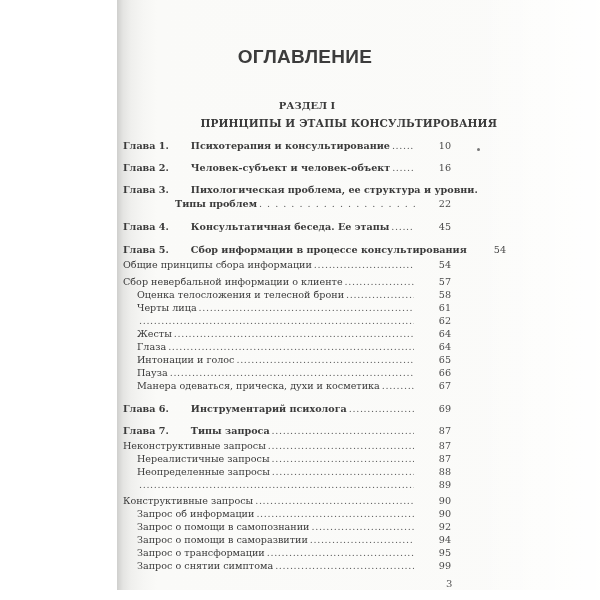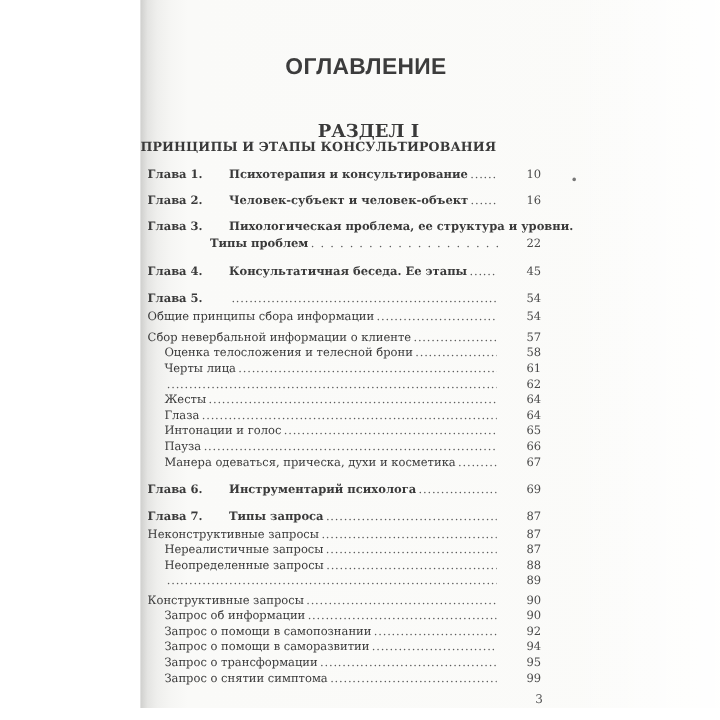--- a/index.html
+++ b/index.html
@@ -21,25 +21,25 @@
   .title {
     position: absolute; left: 0; width: 600px; top: 46px;
     text-align: center;
     font-family: Liberation Sans, sans-serif;
     font-weight: bold; font-size: 19px; letter-spacing: 0.3px;
     color: #3c3c3c;
     padding-left: 10px; box-sizing: border-box;
   }
   .section-label {
     position: absolute; left: 117px; width: 380px; top: 100px;
-    text-align: center; font-weight: bold; font-size: 15px; color: #3a3a3a;
+    text-align: center; font-weight: bold; font-size: 10px; color: #3a3a3a;
   }
   .section-title {
     position: absolute; left: 117px; width: 380px; top: 117px;
-    text-align: left; font-weight: bold; font-size: 10.5px; color: #3a3a3a;
+    text-align: right; font-weight: bold; font-size: 10.5px; color: #3a3a3a;
     letter-spacing: 0.1px;
   }
   .toc {
     position: absolute; left: 123px; top: 0; width: 328px;
   }
   .row {
     position: absolute; left: 0; width: 328px;
     display: flex; align-items: baseline;
     font-size: 9.6px; line-height: 12px; white-space: nowrap;
   }
@@ -115,20 +115,21 @@
 
   <div class="row chapter" style="top:221px">
     <span class="ch-prefix">Глава 4.</span>
     <span class="label">Консультатичная беседа. Ее этапы</span>
     <span class="dots"></span>
     <span class="pg">45</span>
   </div>
 
   <div class="row chapter" style="top:244px">
     <span class="ch-prefix">Глава 5.</span>
+    <span class="label">Сбор информации в процессе консультирования</span>
     <span class="dots"></span>
     <span class="pg">54</span>
   </div>
   <div class="row" style="top:259px">
     <span class="label">Общие принципы сбора информации</span>
     <span class="dots"></span>
     <span class="pg">54</span>
   </div>
   <div class="row" style="top:276px">
     <span class="label">Сбор невербальной информации о клиенте</span>

